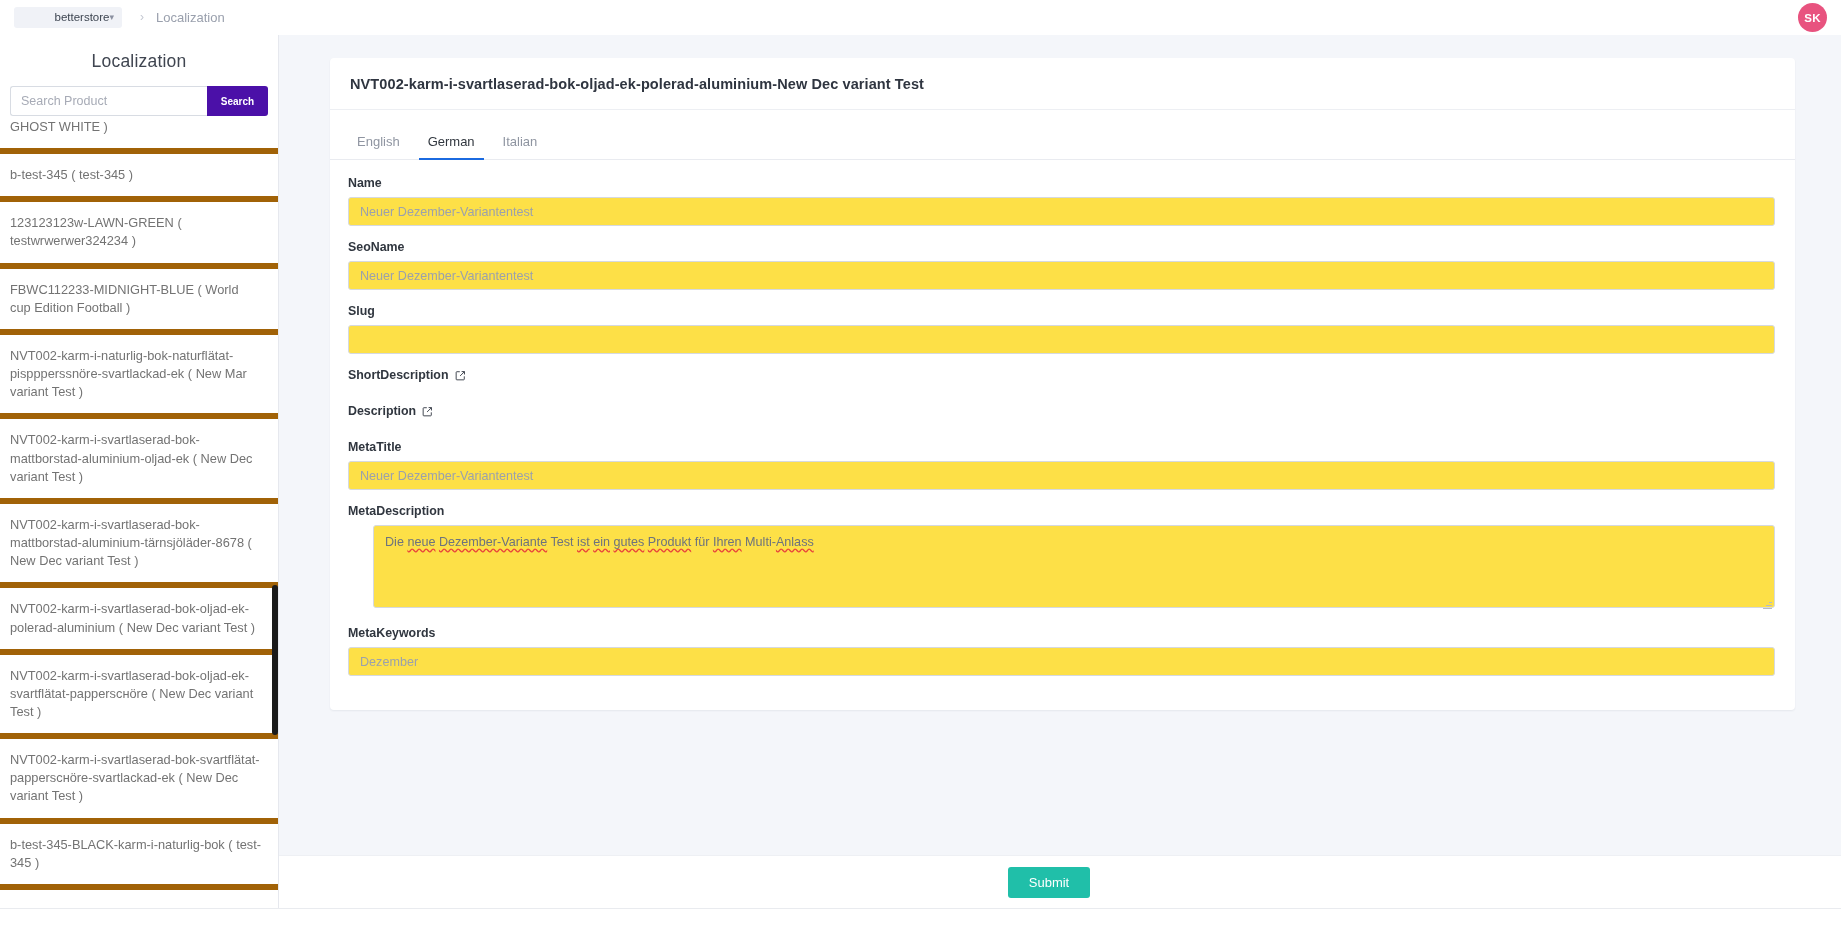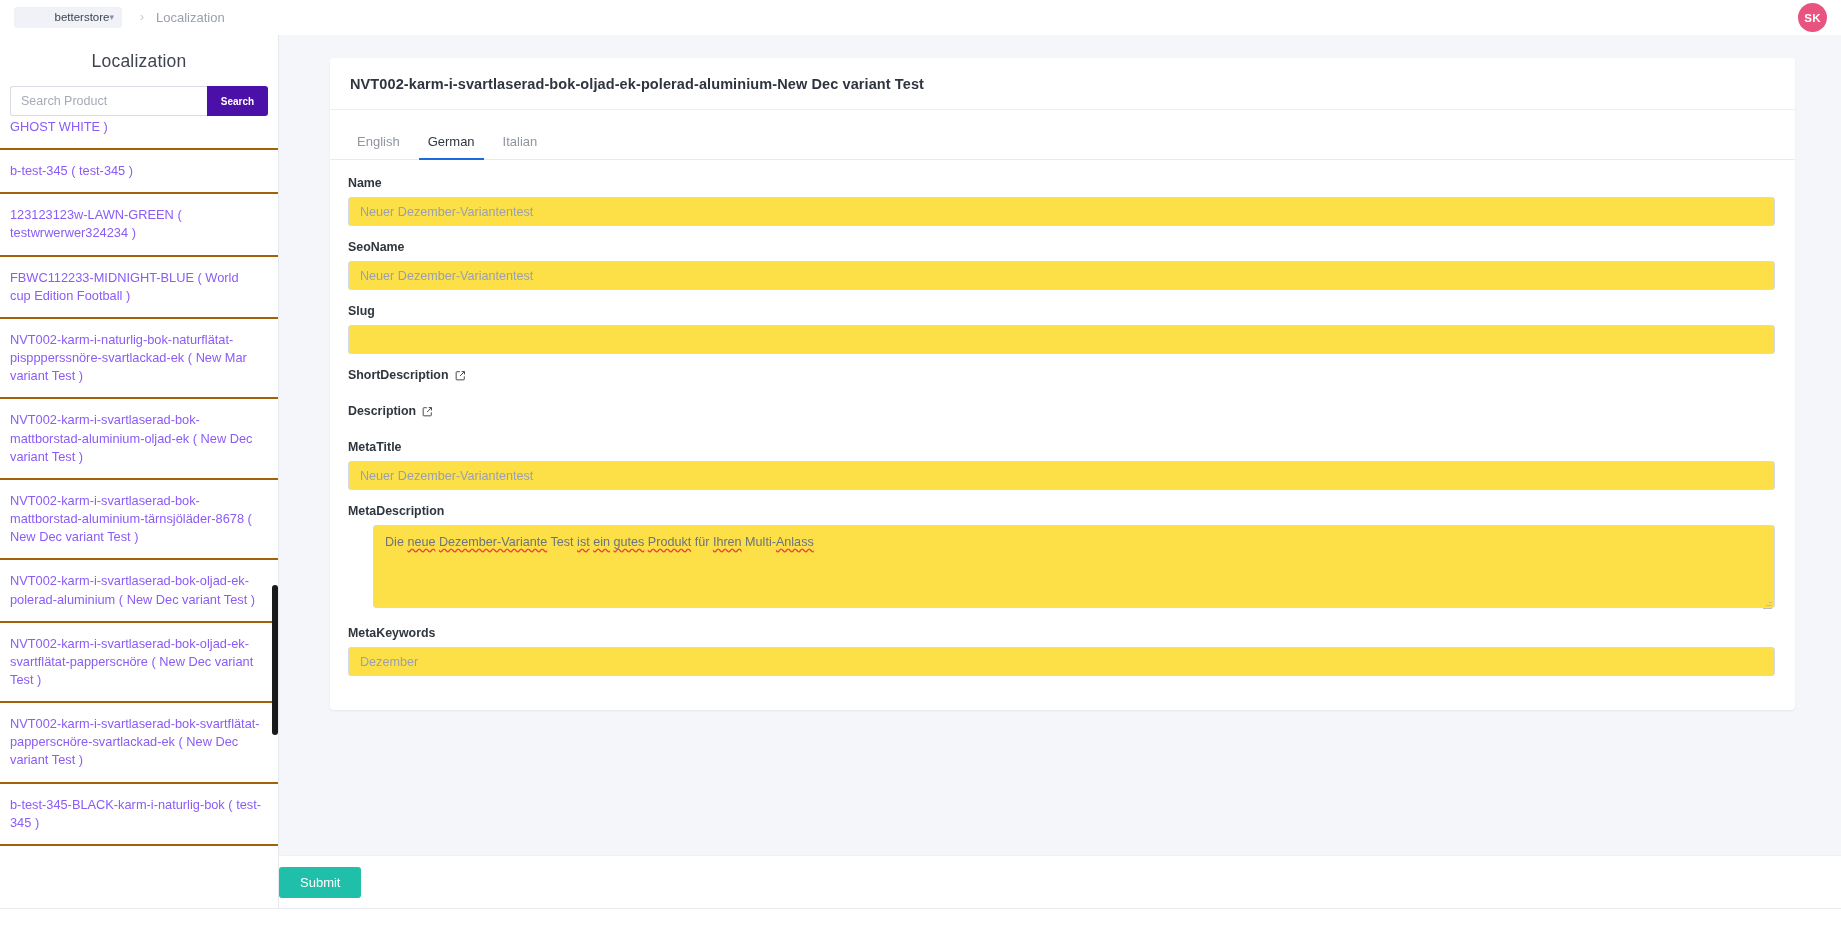--- a/index.html
+++ b/index.html
@@ -97,22 +97,22 @@
   }
   .product-list {
     flex: 1;
     overflow: hidden;
     position: relative;
     margin-top: 2px;
   }
   .list-inner { margin-top: -14px; }
   .product-item {
     padding: 12px 16px 12px 10px;
-    border-bottom: 2px solid #a16207;
-    color: #8b5cf6;
+    border-bottom: 6px solid #a16207;
+    color: #737373;
     font-size: 12.8px;
     line-height: 1.42;
     cursor: pointer;
     word-break: break-word;
   }
   
   .sb-track {
     position: absolute; right: 0px; top: 0; width: 6px; height: 100%;
     background: transparent;
   }
@@ -226,21 +226,21 @@
     position: absolute; right: 0; background: #b6bbc4; height: 1px;
   }
   .label-only { margin-bottom: 22px; }
 
   
   .footer-bar {
     position: absolute;
     left: 279px; right: 0; bottom: 17px;
     height: 53px;
     background: #ffffff;
-    display: flex; align-items: center; justify-content: flex-start;
+    display: flex; align-items: center; justify-content: center;
     padding-right: 22px;
     border-top: 1px solid #eef0f4;
   }
   .submit-btn {
     background: #20bfa9;
     color: #ffffff;
     border: none;
     border-radius: 3px;
     height: 31px;
     padding: 0 21px;

